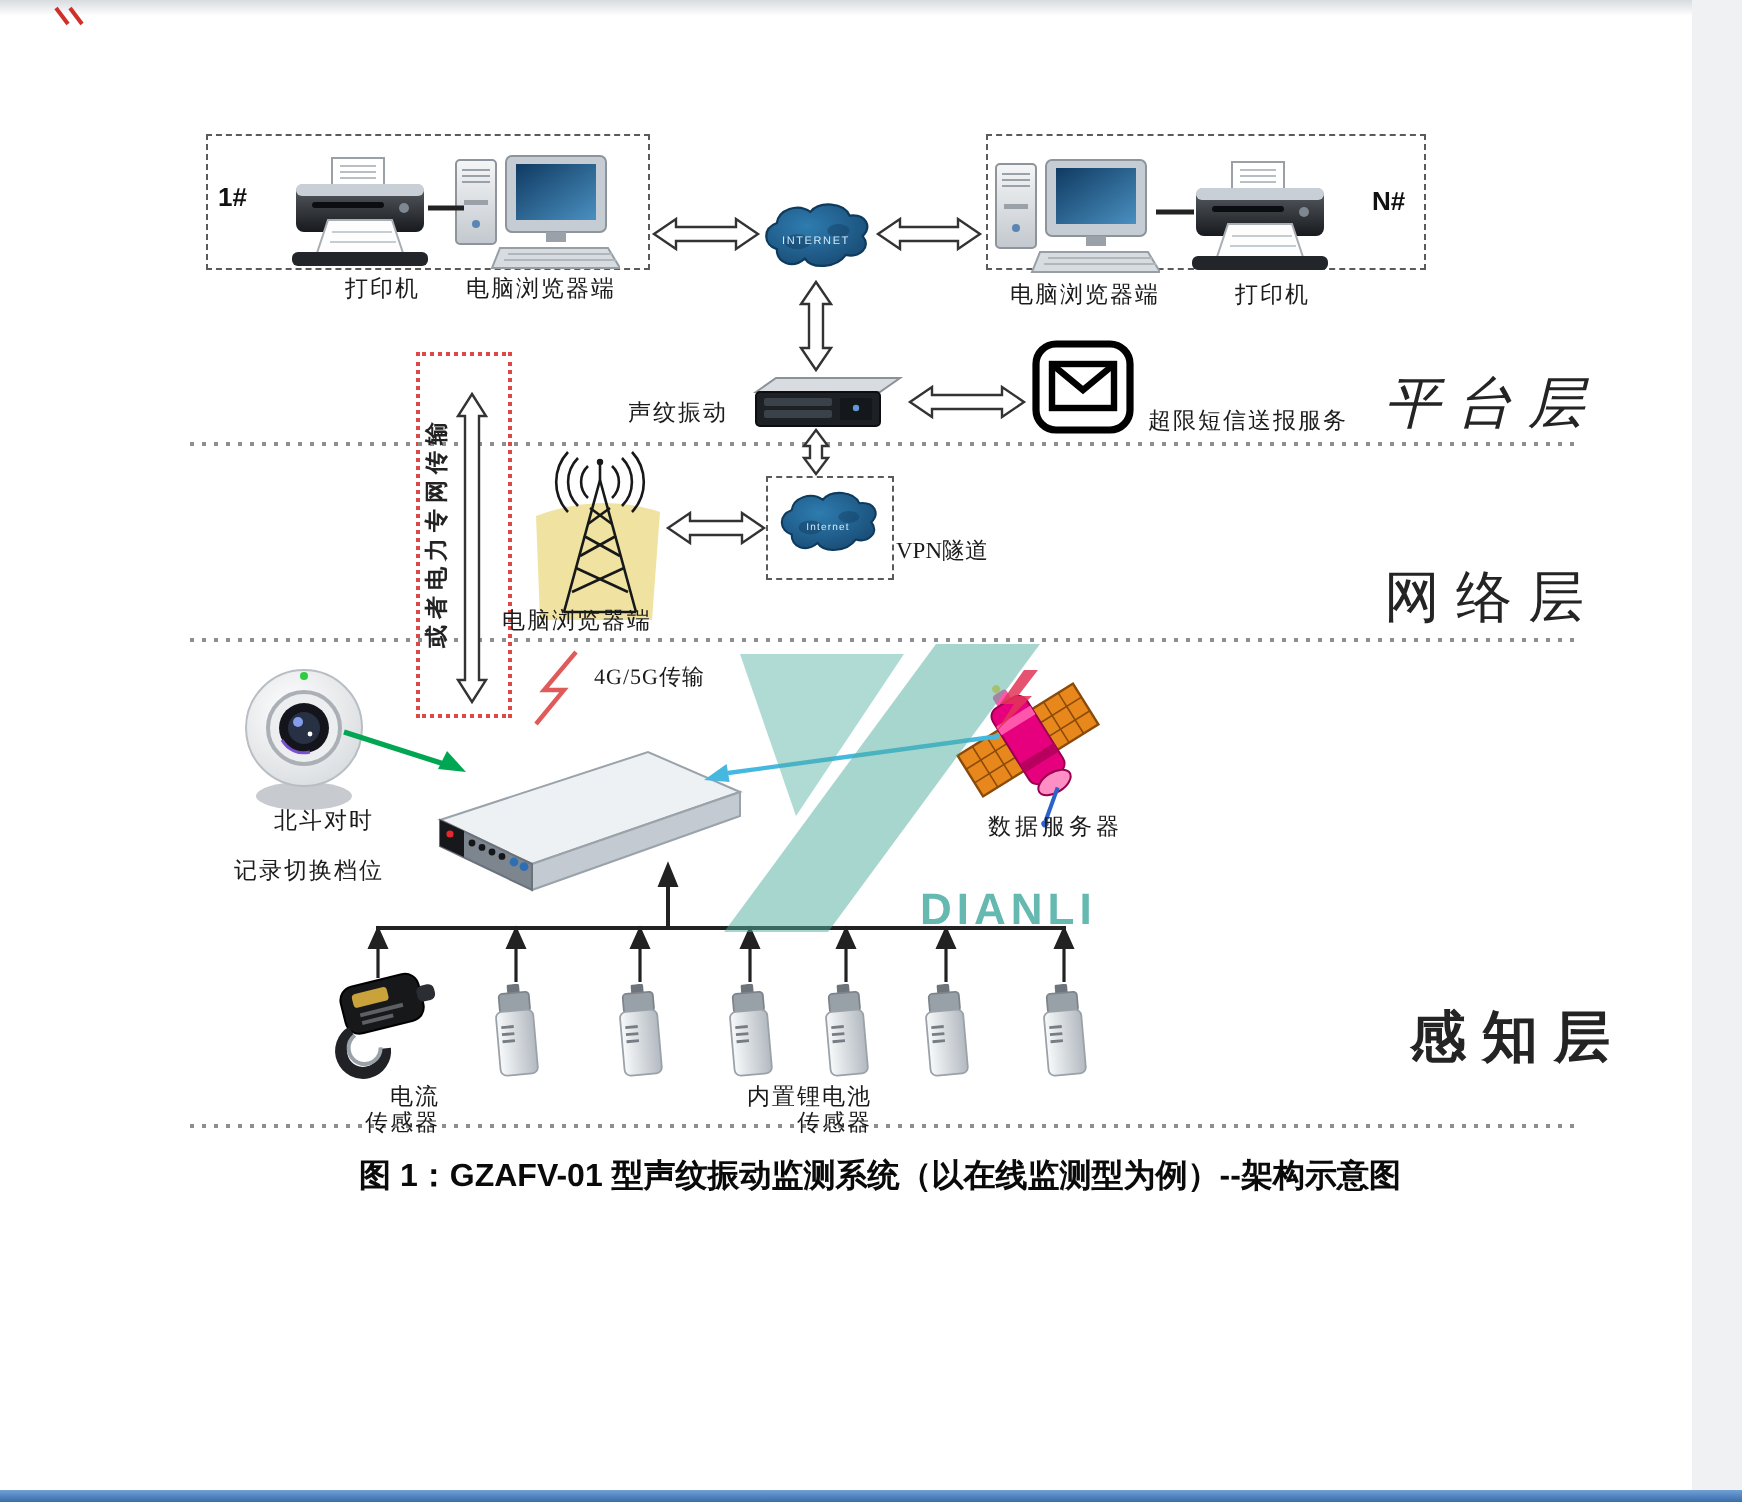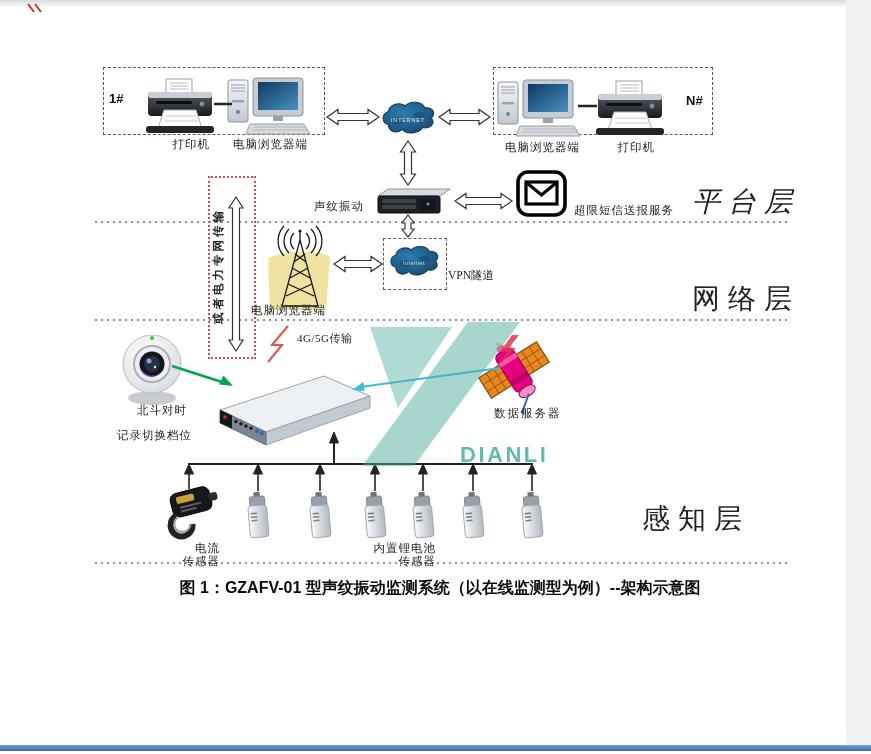--- a/index.html
+++ b/index.html
@@ -327,16 +327,16 @@
 
   <div class="lbl" style="left:494px;top:406px;letter-spacing:2px;">数据服务器</div>
 
   <div class="lbl" style="left:160px;top:541px;width:60px;">电流</div>
   <div class="lbl" style="left:160px;top:554px;width:60px;">传感器</div>
   <div class="lbl" style="left:356px;top:541px;width:80px;">内置锂电池</div>
   <div class="lbl" style="left:356px;top:554px;width:80px;">传感器</div>
 
   <div class="layer-lbl" style="left:692px;top:183px;font-style:italic;">平台层</div>
   <div class="layer-lbl" style="left:692px;top:280px;">网络层</div>
-  <div class="layer-lbl" style="left:642px;top:500px;">感知层</div>
+  <div class="layer-lbl" style="left:705px;top:500px;font-weight:bold;">感知层</div>
 
   <div class="caption">图 1：GZAFV-01 型声纹振动监测系统（以在线监测型为例）--架构示意图</div>
 </div>
 
 </body></html>

